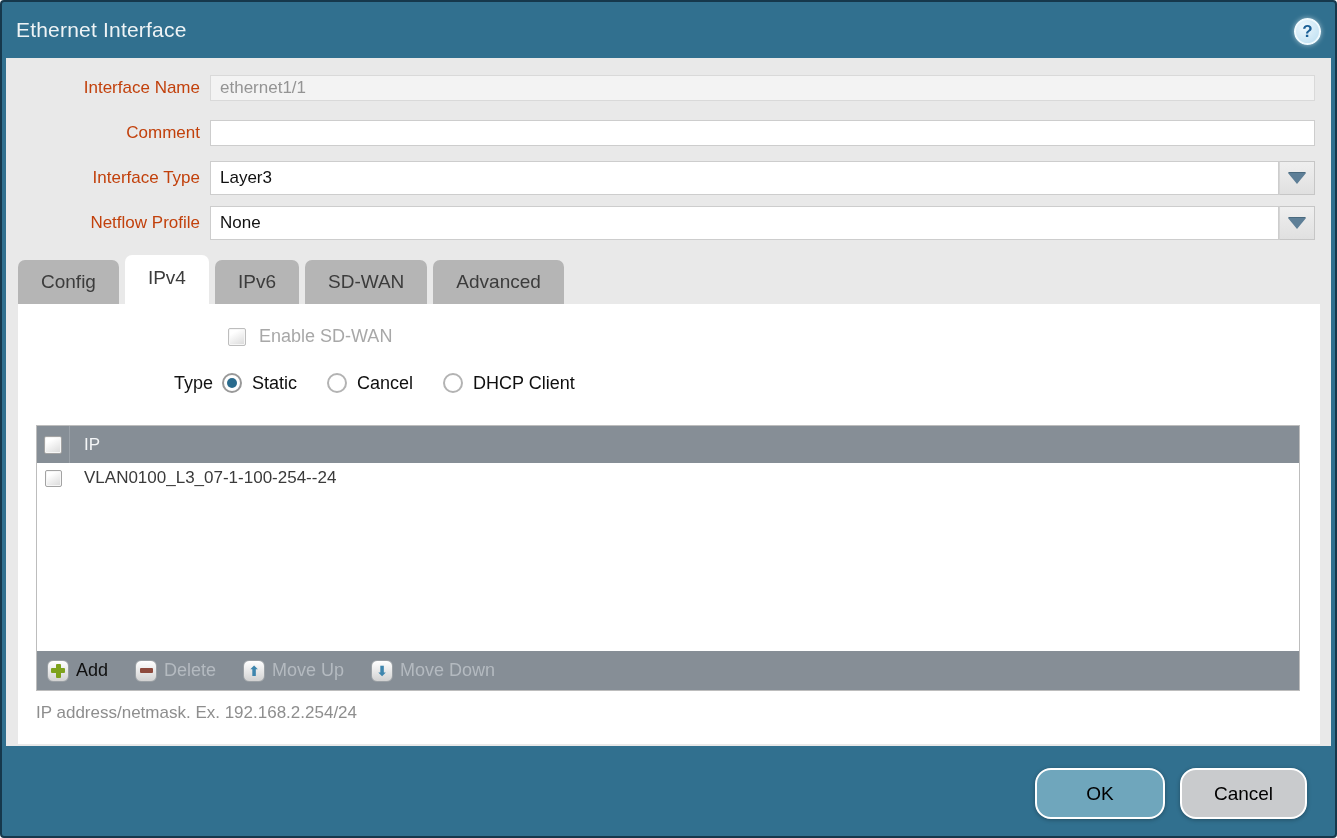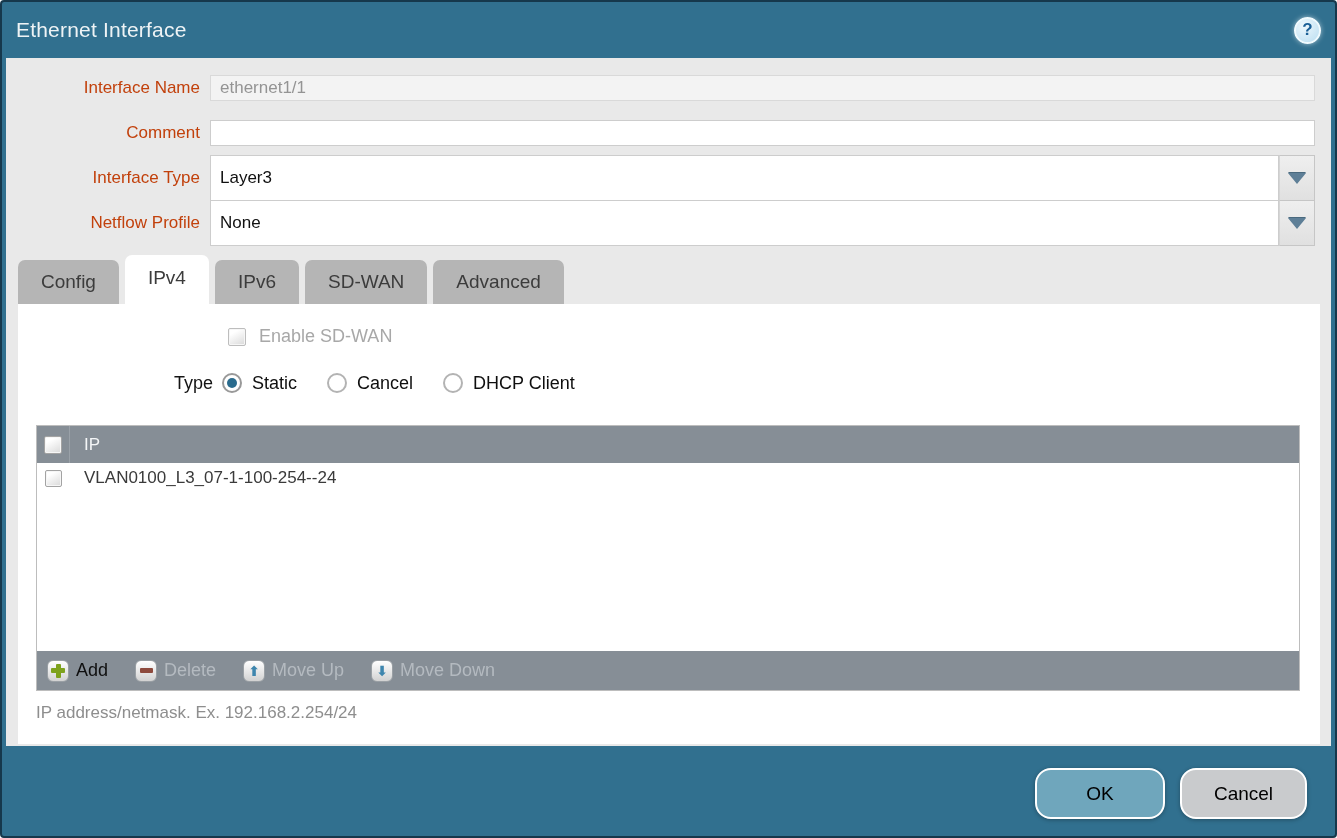--- a/index.html
+++ b/index.html
@@ -2,39 +2,39 @@
 <html><head>
 <meta charset="utf-8">
 <style>
   * { box-sizing: border-box; margin: 0; padding: 0; }
   html,body { background:#ffffff; font-family:"Liberation Sans", sans-serif; }
   .window {
     position: relative; width: 1337px; height: 838px;
     background:#31708f; border:2px solid #16384c; border-radius:4px; overflow:hidden;
   }
   
-  .titlebar { position:absolute; top:0; left:0; right:0; height:56px; display:flex; align-items:center; padding:0 14px; }
+  .titlebar { position:absolute; top:0; left:0; right:0; height:56px; display:flex; padding:16px 14px; }
   .title { color:#eef3f5; font-size:21px; letter-spacing:.2px; }
   .help {
     margin-left:auto; width:27px; height:27px; border-radius:50%;
     background:radial-gradient(circle at 35% 30%, #eef8fd, #b9ddf1);
     border:2px solid #f0fafe; color:#1a5f96; font-weight:bold; font-size:17px;
     display:flex; align-items:center; justify-content:center;
     box-shadow:0 0 5px rgba(255,255,255,.55); cursor:pointer;
   }
   
   .body { position:absolute; top:56px; left:4px; right:4px; height:688px; background:#e9e9e9; padding-top:13px; }
   .form-row { display:flex; align-items:center; height:34px; margin-bottom:11px; }
   .form-label { width:204px; text-align:right; padding-right:10px; font-size:17px; color:#c2410c; }
   .text-input {
     flex:1; margin-right:16px; height:26px; border:1px solid #cdcdcd; background:#fff;
     font-size:17px; padding:0 9px; color:#1a1a1a; font-family:"Liberation Sans", sans-serif;
   }
   .text-input.disabled { background:#f3f3f3; color:#949494; border-color:#d9d9d9; }
-  .combo { display:flex; flex:1; margin-right:16px; height:46px; }
+  .combo { display:flex; flex:1; margin-right:16px; height:34px; }
   .combo-text { flex:1; border:1px solid #cdcdcd; background:#fff; font-size:17px; padding:0 9px; display:flex; align-items:center; color:#111; cursor:default; }
   .combo-btn { width:36px; border:1px solid #c6c6c6; border-left:1px solid #d5d5d5; background:linear-gradient(#efefef,#e0e0e0); display:flex; align-items:center; justify-content:center; cursor:pointer; }
   .combo-arrow { width:0; height:0; border-left:9px solid transparent; border-right:9px solid transparent; border-top:11px solid #5e7f97; filter:drop-shadow(0 -1px 0 #49697e); }
   
   .tabs { position:absolute; top:197px; left:12px; height:49px; display:flex; gap:6px; align-items:flex-end; }
   .tab { height:44px; line-height:44px; padding:0 23px; background:#b5b5b5; color:#3c3c3c; font-size:19px; border-radius:7px 7px 0 0; cursor:pointer; }
   .tab.active { background:#ffffff; height:49px; line-height:46px; }
   
   .panel { position:absolute; top:246px; left:12px; right:11px; bottom:2px; background:#ffffff; }
   .checkbox {

